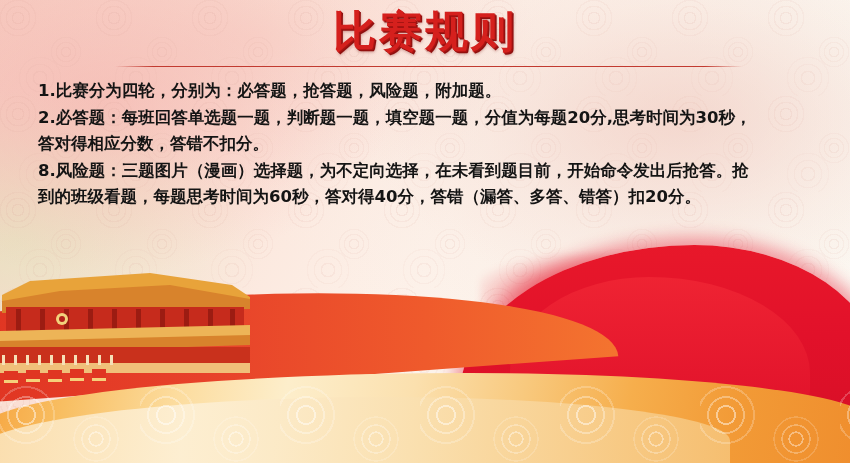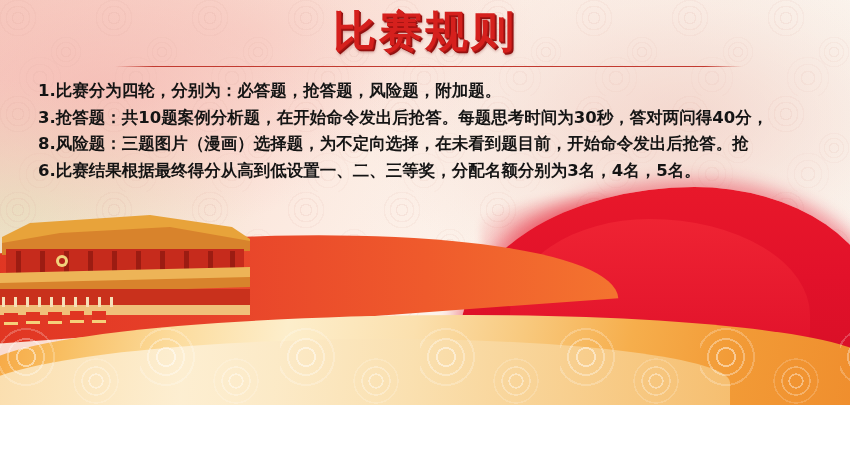--- a/index.html
+++ b/index.html
@@ -6,21 +6,21 @@
     margin: 0;
     padding: 0;
     background: #ffffff;
   }
   body {
     font-family: "DejaVu Sans", "Liberation Sans", sans-serif;
   }
   #slide {
     position: relative;
     width: 850px;
-    height: 405px;
+    height: 463px;
     overflow: hidden;
     background: #fde047;
   }
 
   
   .bg-base {
     position: absolute;
     inset: 0;
     background:
       radial-gradient(ellipse 55% 60% at 12% 22%, rgba(243,175,169,0.55) 0%, rgba(243,175,169,0) 62%),
@@ -251,18 +251,19 @@
   <div class="gold-band-2"></div>
   <div class="gold-swirls"></div>
 
   <div class="title-wrap">
     <span class="title">比赛规则</span>
   </div>
   <div class="title-rule"></div>
 
   <div class="rules">
     <div class="rule-line">1.比赛分为四轮，分别为：必答题，抢答题，风险题，附加题。</div>
-    <div class="rule-line">3.抢答题：共10题案例分析题，在开始命令发出后抢答。每题思考时间为30秒，答对两问得40分，</div>
+    <div class="rule-line">2.必答题：每班回答单选题一题，判断题一题，填空题一题，分值为每题20分,思考时间为30秒，</div>
+    <div class="rule-line">答对得相应分数，答错不扣分。</div>
     <div class="rule-line">8.风险题：三题图片（漫画）选择题，为不定向选择，在未看到题目前，开始命令发出后抢答。抢</div>
-    <div class="rule-line">6.比赛结果根据最终得分从高到低设置一、二、三等奖，分配名额分别为3名，4名，5名。</div>
+    <div class="rule-line">到的班级看题，每题思考时间为60秒，答对得40分，答错（漏答、多答、错答）扣20分。</div>
   </div>
 
 </div>
 
 </body></html>

